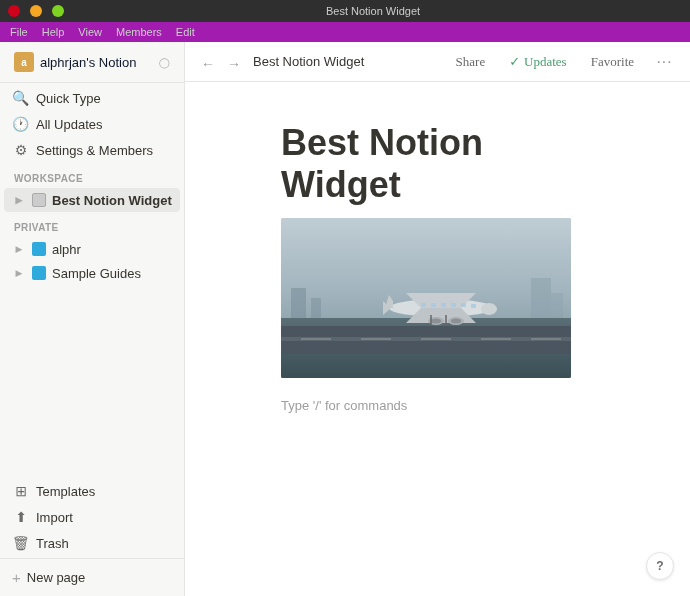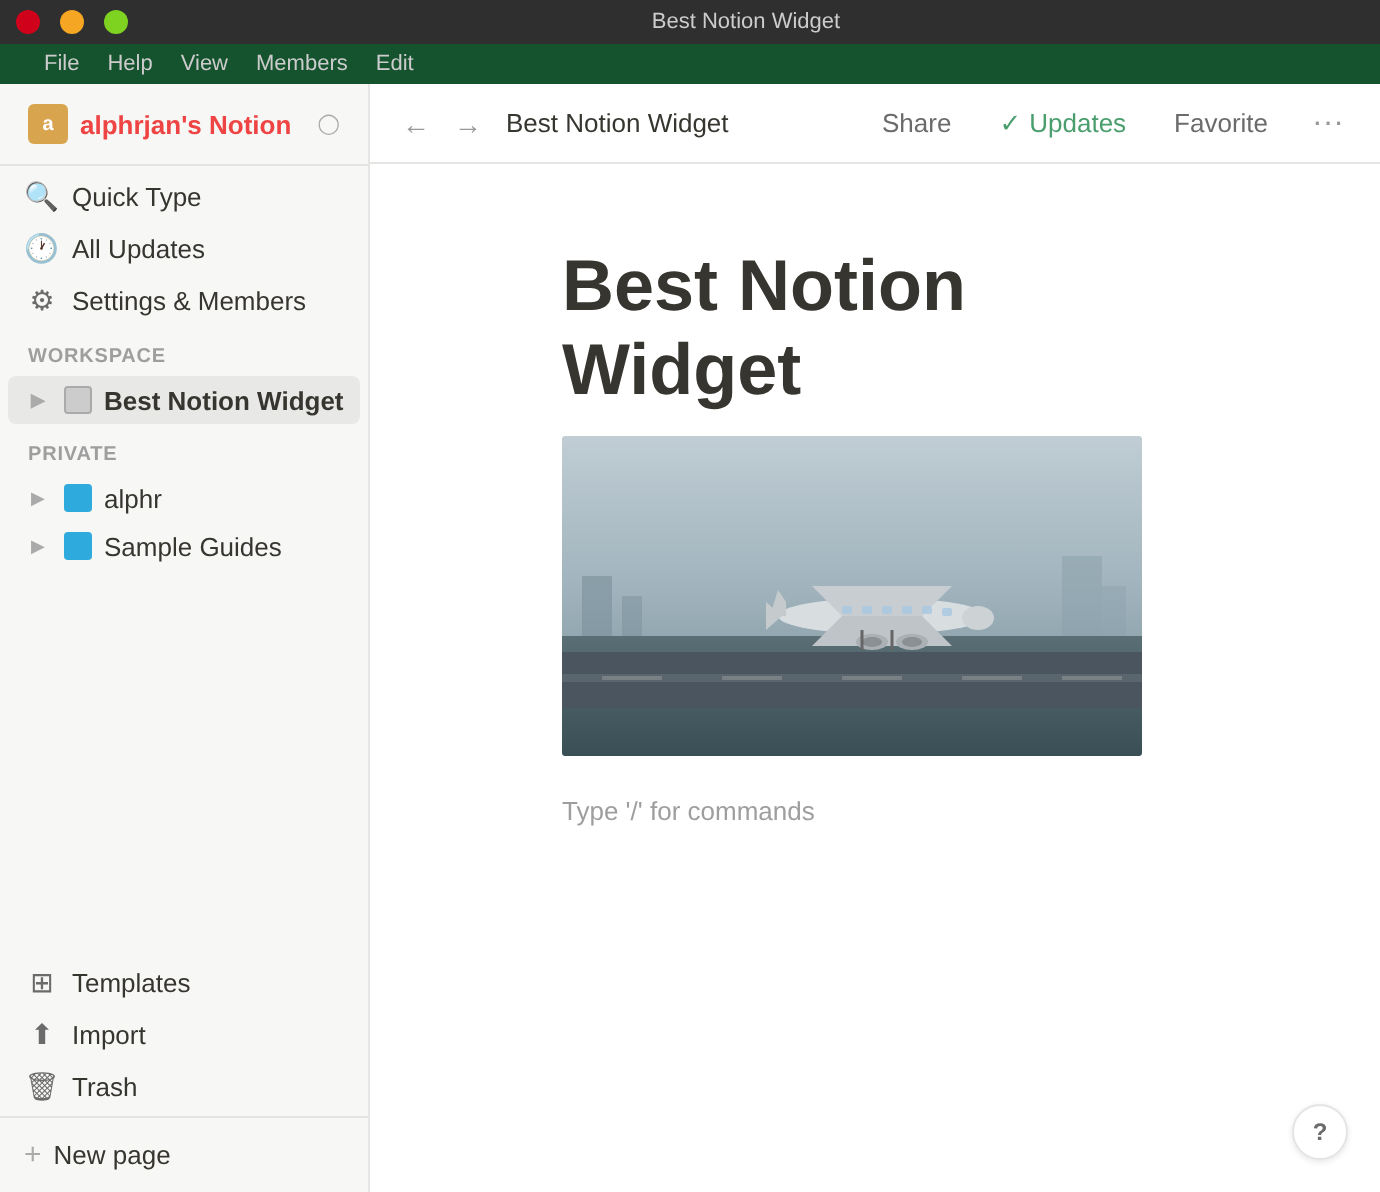--- a/index.html
+++ b/index.html
@@ -8,33 +8,33 @@
     
     .title-bar { background: #2f2f2f; color: #ccc; height: 22px; display: flex; align-items: center; padding: 0 8px; font-size: 11px; user-select: none; }
     .title-bar .title-text { flex: 1; text-align: center; }
     .title-bar .win-controls { display: flex; gap: 10px; }
     .win-control { width: 12px; height: 12px; border-radius: 50%; display: flex; align-items: center; justify-content: center; font-size: 8px; cursor: pointer; }
     .win-control.minimize { background: #f5a623; }
     .win-control.maximize { background: #7ed321; }
     .win-control.close { background: #d0021b; }
 
     
-    .menu-bar { background: #14532d; color: #ccc; height: 20px; display: flex; align-items: center; padding: 0 16px; font-size: 11px; gap: 2px; }
+    .menu-bar { background: #a21caf; color: #ccc; height: 20px; display: flex; align-items: center; padding: 0 4px; font-size: 11px; gap: 2px; }
     .menu-item { padding: 2px 6px; cursor: pointer; border-radius: 2px; }
 
     
     .app-body { display: flex; flex: 1; overflow: hidden; }
 
     
     .sidebar { width: 185px; min-width: 185px; background: #f7f7f5; border-right: 1px solid #e5e5e3; display: flex; flex-direction: column; overflow: hidden; }
 
     .sidebar-top { padding: 6px 8px; border-bottom: 1px solid #e5e5e3; }
     .workspace-header { display: flex; align-items: center; gap: 6px; padding: 4px 6px; border-radius: 4px; cursor: pointer; }
     .workspace-icon { width: 20px; height: 20px; background: #d9a44e; border-radius: 3px; display: flex; align-items: center; justify-content: center; color: white; font-size: 10px; font-weight: bold; }
-    .workspace-name { font-weight: 700; font-size: 13px; color: #ef4444; flex: 1; }
+    .workspace-name { font-weight: 400; font-size: 13px; color: #0f172a; flex: 1; }
     .workspace-chevron { color: #aaa; font-size: 10px; }
 
     .sidebar-nav { padding: 2px 4px; }
     .nav-item { display: flex; align-items: center; gap: 6px; padding: 4px 8px; border-radius: 4px; cursor: pointer; color: #37352f; font-size: 13px; }
     .nav-icon { width: 18px; height: 18px; display: flex; align-items: center; justify-content: center; font-size: 14px; color: #6b6b6b; }
 
     .section-label { padding: 8px 14px 2px; font-size: 10px; font-weight: 600; color: #9e9e9e; text-transform: uppercase; letter-spacing: 0.04em; }
 
     .tree-item { display: flex; align-items: center; gap: 4px; padding: 3px 8px; border-radius: 4px; cursor: pointer; color: #37352f; font-size: 13px; }
     .tree-item.active { background: #e8e8e6; font-weight: 600; }
@@ -46,21 +46,21 @@
 
     
     .content-area { flex: 1; display: flex; flex-direction: column; overflow: hidden; background: #fff; }
 
     
     .top-bar { height: 40px; display: flex; align-items: center; padding: 0 12px; border-bottom: 1px solid #e5e5e3; gap: 8px; }
     .nav-arrows { display: flex; gap: 4px; }
     .nav-btn { width: 22px; height: 22px; display: flex; align-items: center; justify-content: center; border-radius: 3px; cursor: pointer; color: #999; font-size: 14px; }
     .page-path { color: #37352f; font-size: 13px; font-weight: 500; flex: 1; }
     .top-actions { display: flex; align-items: center; gap: 8px; }
-    .action-btn { padding: 2px 8px; border-radius: 4px; cursor: pointer; color: #6b6b6b; font-size: 13px; display: flex; align-items: center; gap: 4px; }
+    .action-btn { padding: 2px 8px; border-radius: 4px; cursor: pointer; color: #6b6b6b; font-size: 13px; display: flex; align-items: center; gap: 4px; font-family: Liberation Serif, serif; }
     .updates-check { color: #4a9e6e; }
     .more-btn { color: #999; font-size: 16px; cursor: pointer; padding: 2px 6px; border-radius: 3px; }
 
     
     .page-content { flex: 1; overflow-y: auto; padding: 40px 80px 40px 96px; }
     .page-title { font-size: 36px; font-weight: 800; color: #37352f; margin-bottom: 12px; }
     .giphy-link { color: #2383e2; text-decoration: underline; cursor: pointer; font-size: 14px; margin-bottom: 12px; display: block; }
     .media-block { margin-top: 4px; margin-bottom: 16px; }
 
     

